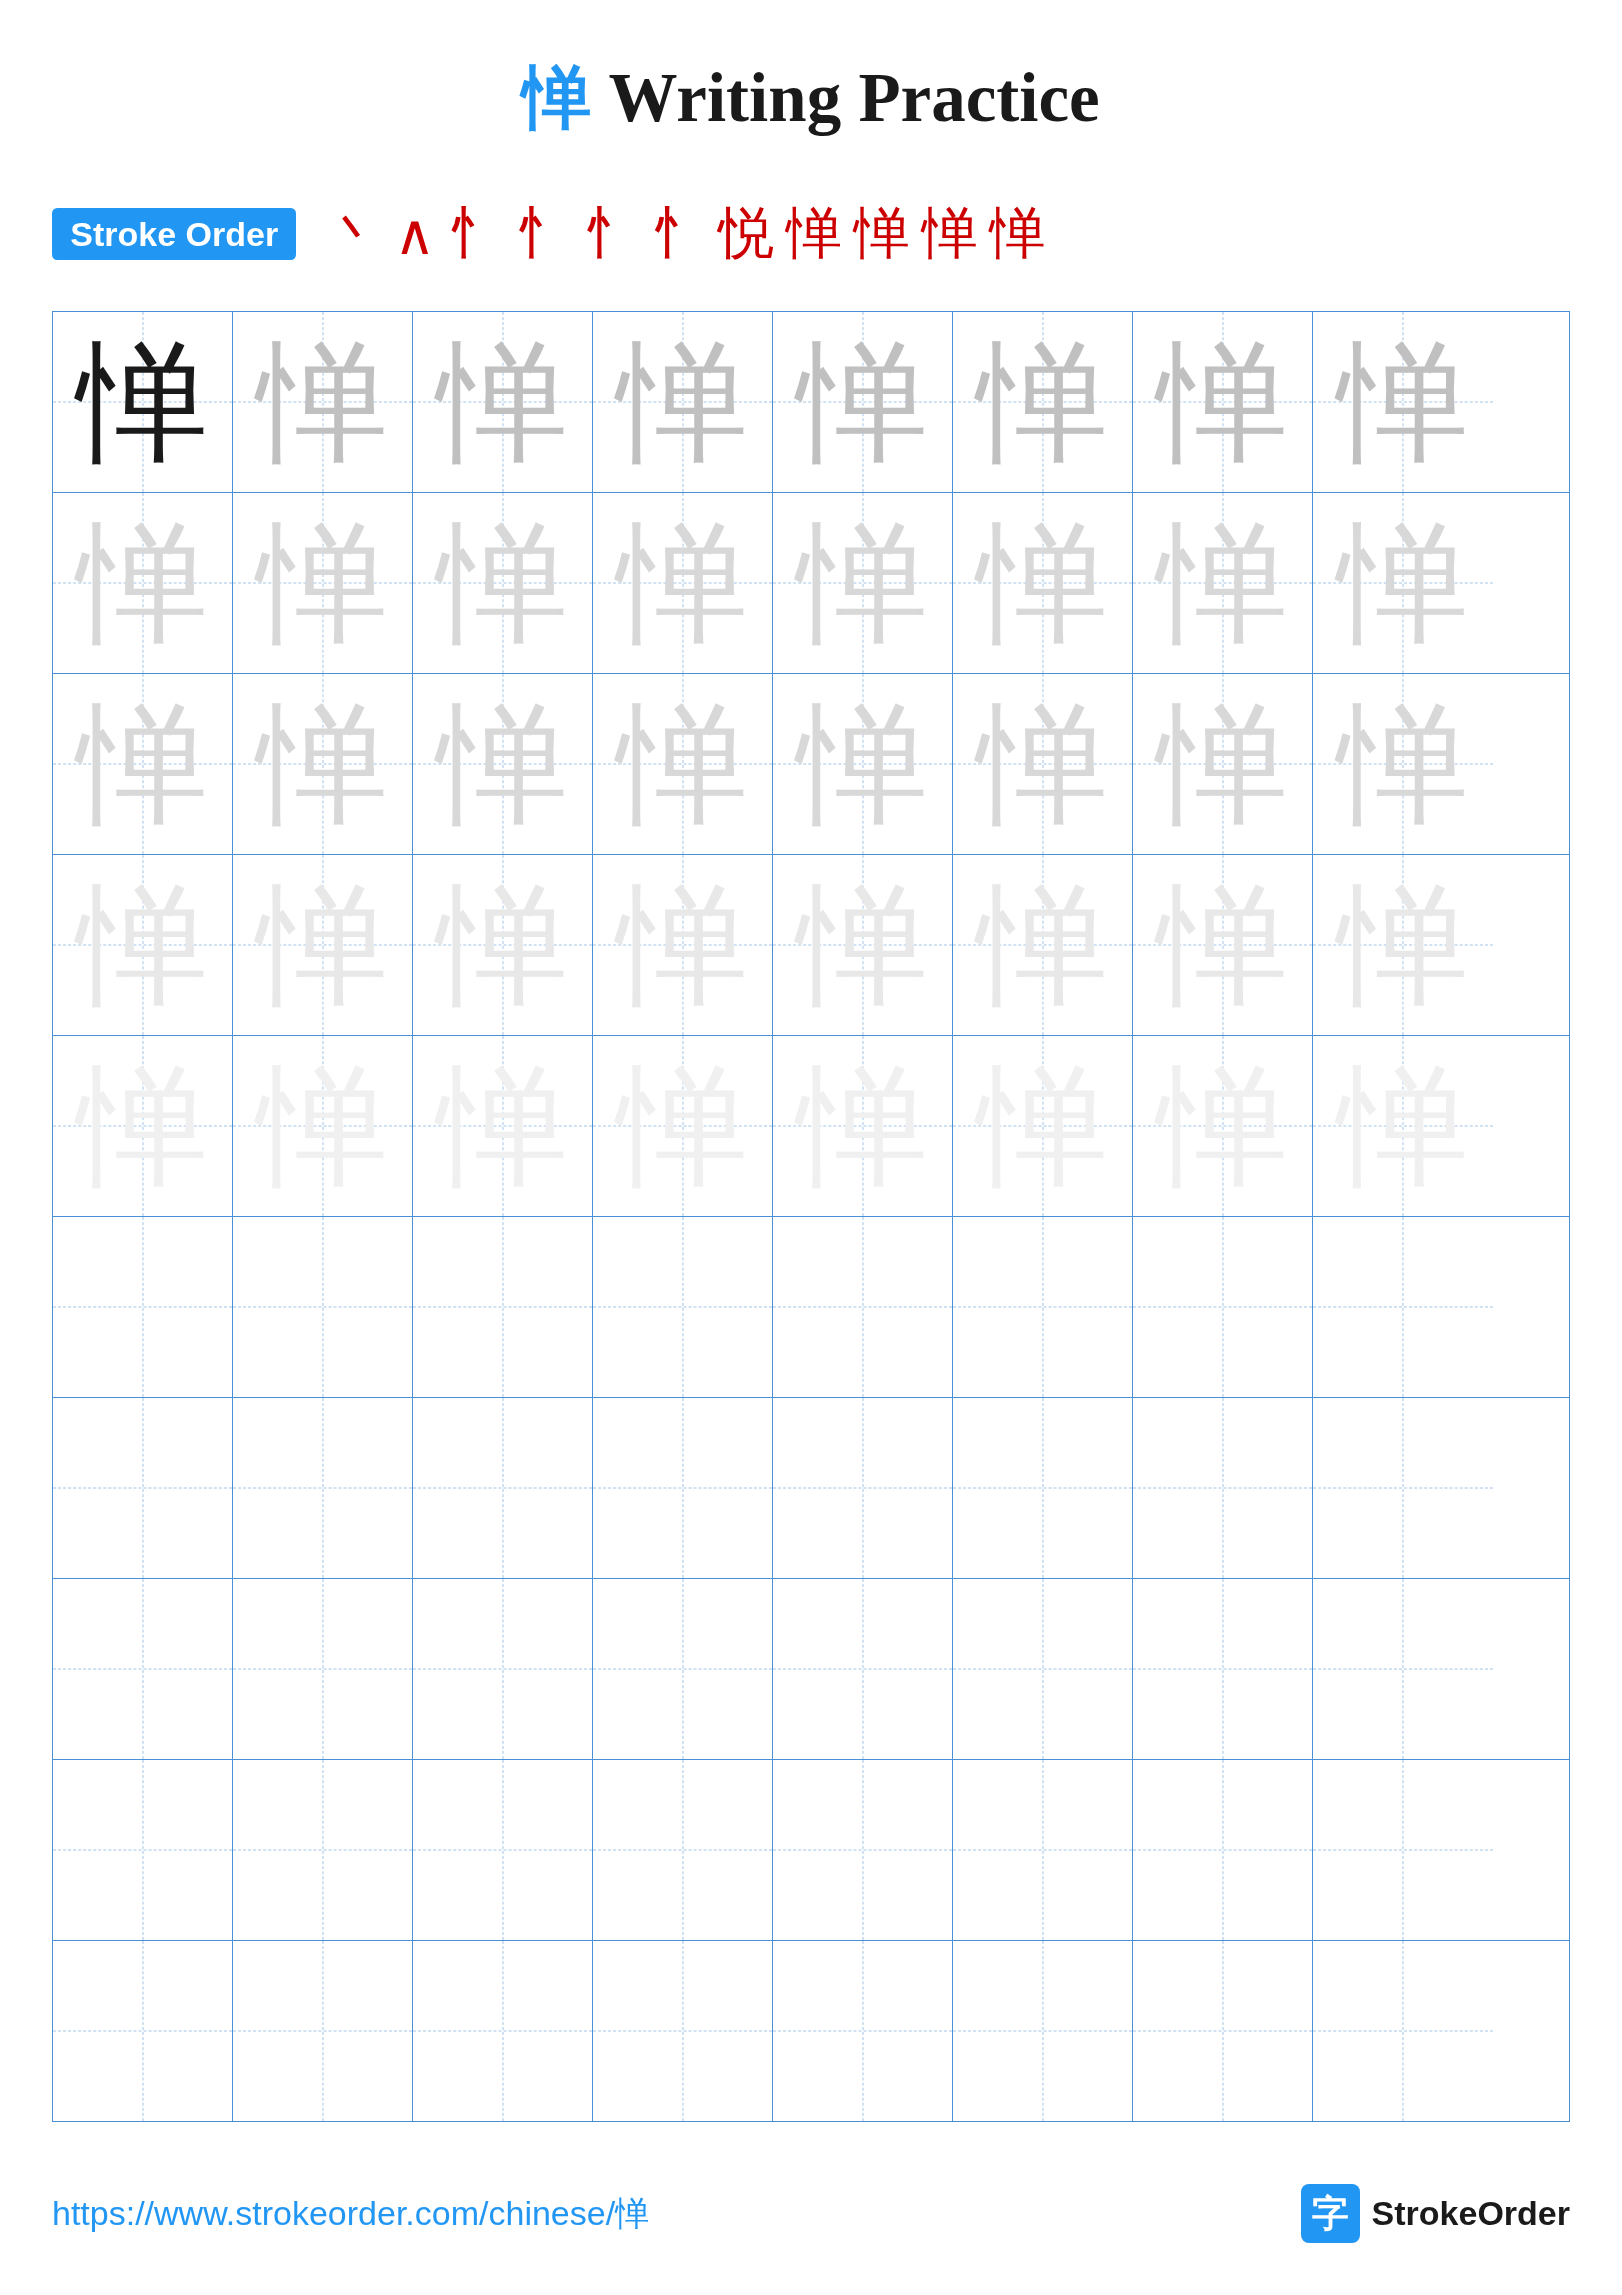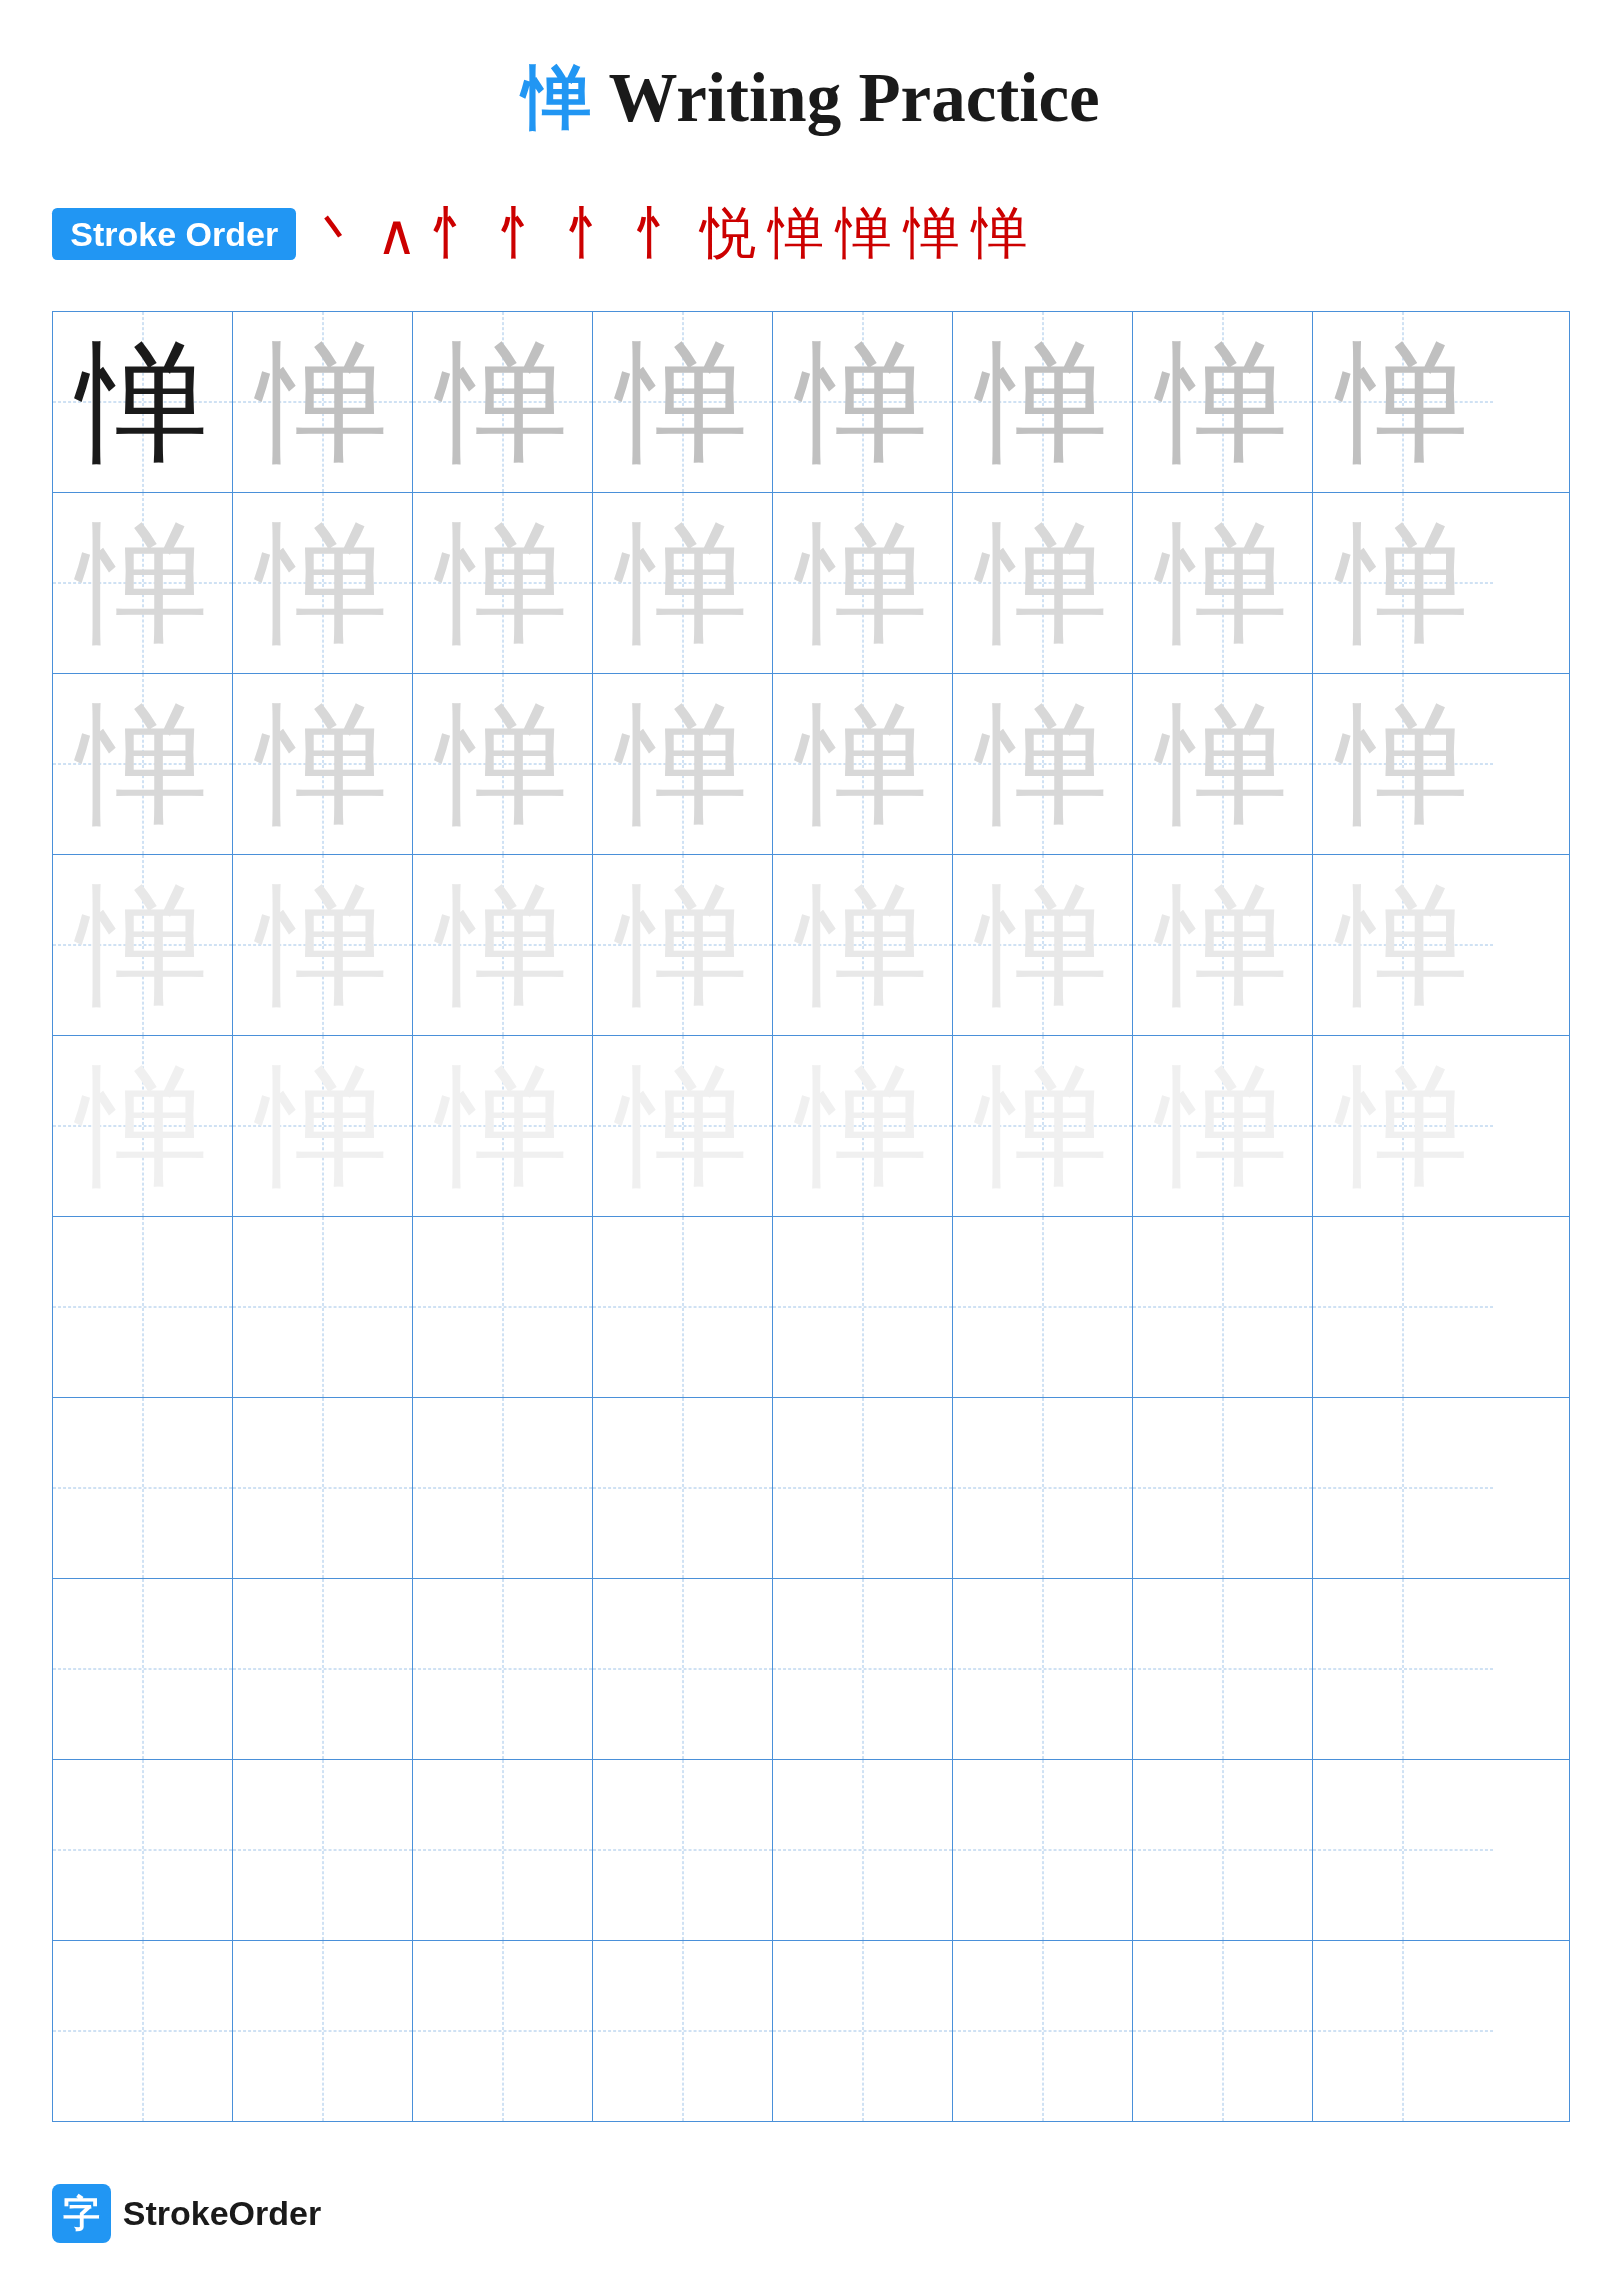--- a/index.html
+++ b/index.html
@@ -24,21 +24,21 @@
       color: #2196F3;
     }
     .page-title .text-part {
       color: #1a1a1a;
     }
 
     .stroke-order-row {
       display: flex;
       align-items: center;
       padding: 13px 52px 26px 52px;
-      gap: 12px;
+      gap: 30px;
       font-size: 59px;
     }
     .stroke-order-badge {
       background: #2196F3;
       color: white;
       padding: 6.5px 18.3px;
       border-radius: 5.2px;
       font-size: 34px;
       font-weight: bold;
       font-family: sans-serif;
@@ -368,20 +368,21 @@
       <div class="grid-cell"></div>
       <div class="grid-cell"></div>
       <div class="grid-cell"></div>
       <div class="grid-cell"></div>
       <div class="grid-cell"></div>
       <div class="grid-cell"></div>
     </div>
   </div>
 
 <div class="footer">
+  <a class="footer-url" href="#">https://www.strokeorder.com/chinese/惮</a>
   <div class="footer-logo">
     <div class="logo-icon">
       <span>字</span>
     </div>
     <span>StrokeOrder</span>
   </div>
 </div>
 
 
 </body></html>

